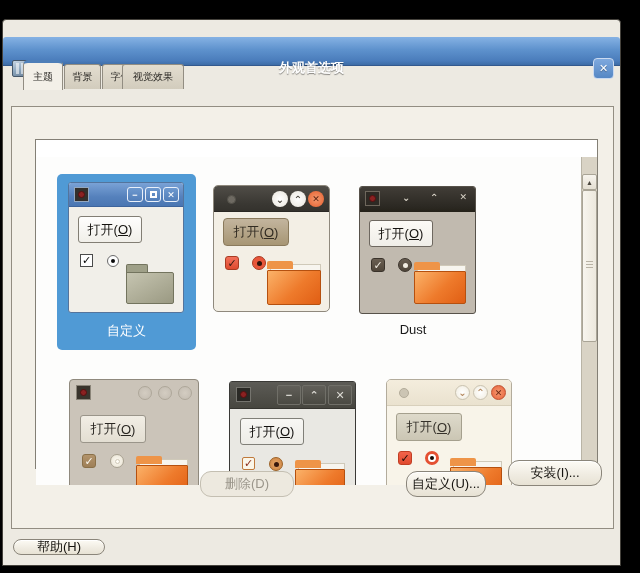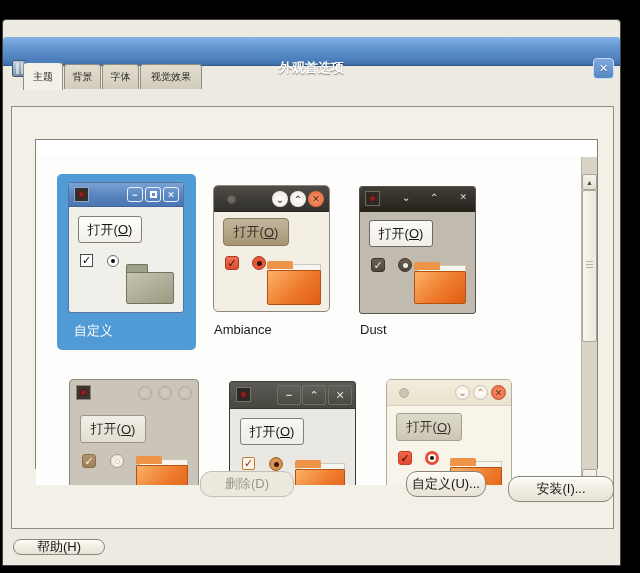--- a/index.html
+++ b/index.html
@@ -38,21 +38,21 @@
   .tab { position:absolute; text-align:center; font-size:10px; color:#2E2C28; z-index:3; }
   .tab.active { top:40px; height:30px; line-height:27px; background:#F3F0E8;
     border:1px solid #928D82; border-bottom:none; border-top:3px solid #4E7FB8;
     border-radius:5px 5px 0 0; }
   .tab.inactive { top:44px; height:25px; line-height:24px;
     background:linear-gradient(#E3DDCF,#D2CCBD);
     border:1px solid #928D82; border-bottom:none; border-radius:3px 3px 0 0; }
   #tab-theme  { left:20px;  width:40px; }
   #tab-bg     { left:61px;  width:37px; }
   #tab-font   { left:99px;  width:37px; }
-  #tab-visual { left:137px; width:62px; }
+  #tab-visual { left:119px; width:62px; }
 
   
   #panel { left:8px; top:69px; width:603px; height:423px;
     background:#F3F0E8; border:1px solid #928D82; z-index:1; }
 
   
   #frame { left:23px; top:15px; width:563px; height:330px;
     background:#fff; border:1px solid #837F75; }
   #viewport { left:0; top:0; width:545px; height:328px; overflow:hidden; background:#FDFDFC; }
 
@@ -62,21 +62,21 @@
     border:1px solid #A9A496; border-radius:2px; color:#4A463E; font-size:7px;
     display:flex; align-items:center; justify-content:center; }
   #sb-up { top:0; } #sb-down { bottom:0; top:auto; }
   #sb-thumb { left:0; top:16px; width:15px; height:152px;
     background:linear-gradient(90deg,#F8F5EE,#ECE8DD); border:1px solid #A9A496; border-radius:2px; }
   #sb-thumb .grip { position:absolute; left:3px; right:3px; top:70px; height:8px;
     background:repeating-linear-gradient(#B9B3A5 0 1px, transparent 1px 3px); }
 
   
   .tile { position:absolute; width:140px; height:176px; }
-  .tile .tlabel { position:absolute; left:17px; right:0; top:148px; font-size:13px; color:#1A1A1A; }
+  .tile .tlabel { position:absolute; left:0; right:0; top:148px; text-align:center; font-size:13px; color:#1A1A1A; }
   #tile-custom { left:21px; top:17px; width:139px; background:#509AD5; border-radius:5px; }
   #tile-custom .tlabel { color:#fff; }
   #tile-ambiance { left:161px; top:17px; }
   #tile-dust { left:307px; top:17px; }
 
   
   .mini { position:absolute; }
   .open-btn { position:absolute; display:flex; align-items:center; justify-content:center; font-size:13px; }
   .open-btn .mn { text-decoration:underline; }
   .pcheck { position:absolute; text-align:center; font-weight:bold; }
@@ -217,21 +217,21 @@
   #win-c .folder { right:9px; bottom:8px; width:52px; height:42px; }
 
   
   .btn { display:flex; align-items:center; justify-content:center; font-size:13px; color:#15130F;
     background:linear-gradient(#FDFBF5,#F0ECE2 55%,#E7E2D4);
     border:1px solid #8A857A; border-radius:11px; box-shadow:inset 0 1px 0 #FFF;text-align:right; }
   .btn.disabled { background:#EDE9DF; border-color:#C4BFB2; color:#9B968B; box-shadow:none; }
   #btn-delete    { left:188px; top:347px; width:94px; height:26px; }
   #btn-saveas    { left:292px; top:347px; width:96px; height:26px; }
   #btn-customize { left:394px; top:347px; width:80px; height:26px; }
-  #btn-install   { left:496px; top:352px; width:106px; height:26px; }
+  #btn-install   { left:496px; top:336px; width:94px; height:26px; }
 
   #more-link { left:32px; top:384px; font-size:13px; color:#0F0FBF; text-decoration:underline; cursor:pointer; }
 
   
   #btn-help  { left:10px;  top:502px; width:92px; height:16px; }
   #btn-close { left:512px; top:502px; width:92px; height:28px; }
 </style>
 </head>
 <body>
 
@@ -314,21 +314,20 @@
             <div class="pradio">
                 <i></i>
               </div>
             <div class="folder orange">
                 <div class="paper"></div>
                 <div class="stripe"></div>
                 <div class="tab-f"></div>
                 <div class="front"></div>
               </div>
           </div>
-          <div class="tlabel">Ambiance</div>
         </div>
 
         <div class="tile" id="tile-dust">
           <div class="mini" id="win-dust">
             <div class="tb">
               <span class="menu-ic">
                   <i></i>
                 </span>
               <span class="tbg g1"><span>⌄</span></span>
               <span class="tbg g2"><span>⌃</span></span>

